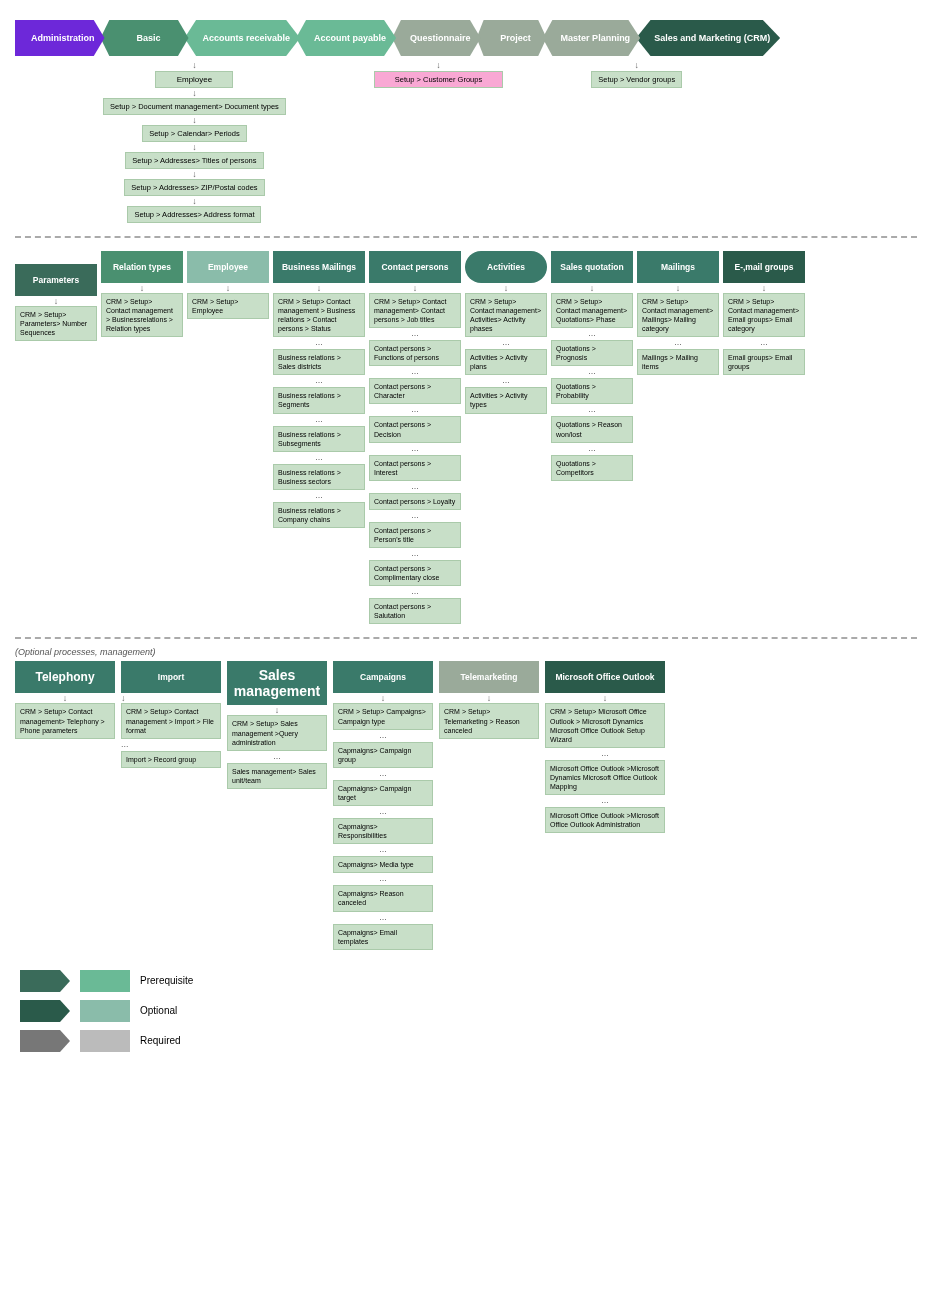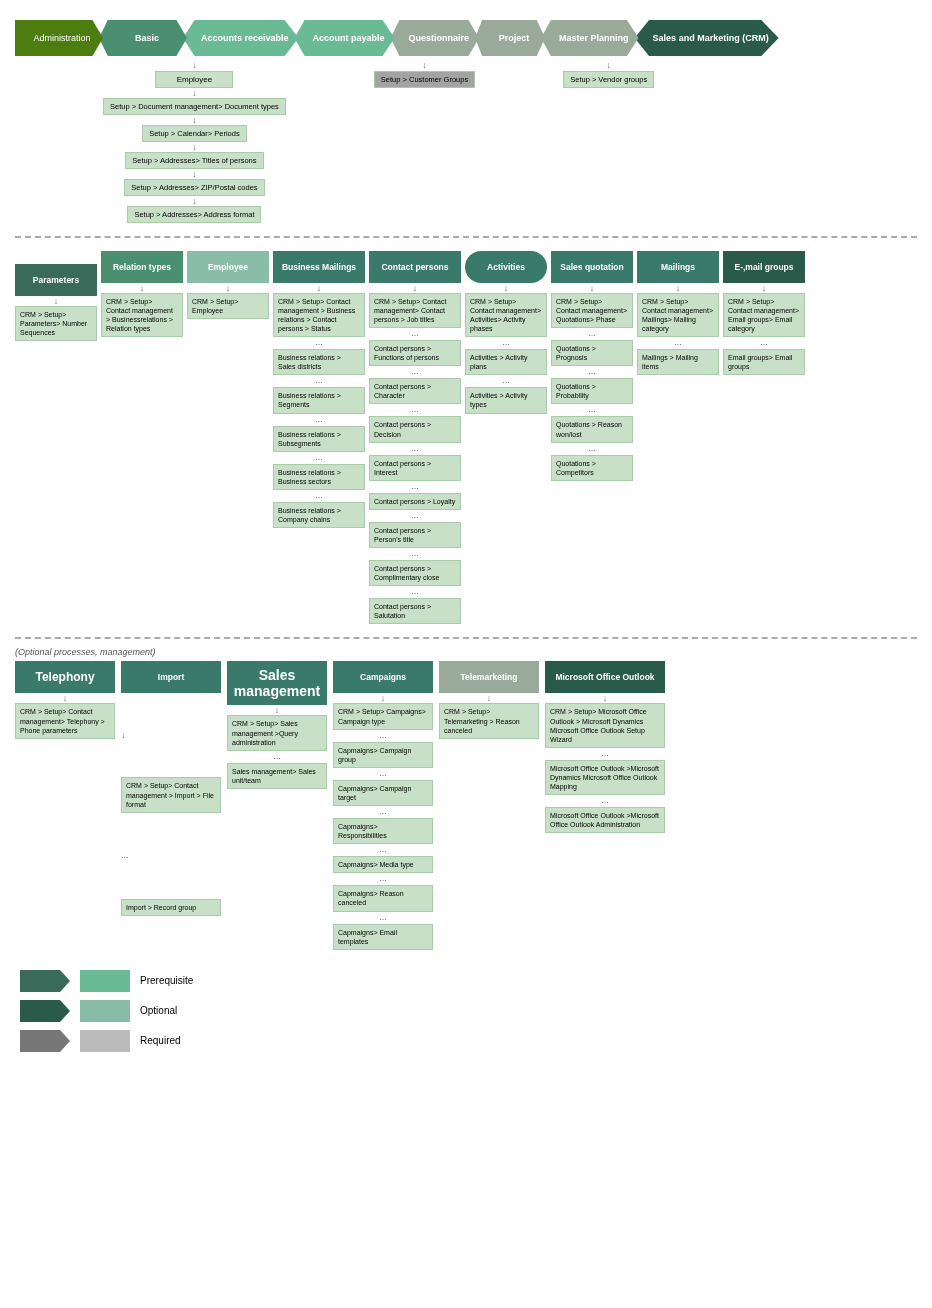--- a/index.html
+++ b/index.html
@@ -9,21 +9,21 @@
   </style>
 </head>
 <body>
 
 <div class="page">
 
   <div style="padding: 10px 5px 5px 5px;">
 
     <div style="display:flex; gap:0; align-items:center; flex-wrap:nowrap;">
 
-      <div style="background:#4d7c0f;color:#fff;font-size:9px;font-weight:normal;text-align:center;padding:8px 10px 8px 16px;min-height:36px;display:flex;align-items:center;justify-content:center;position:relative;clip-path:polygon(0% 0%, 88% 0%, 100% 50%, 88% 100%, 0% 100%);min-width:88px;margin-right:-4px;z-index:9;">
+      <div style="background:#6d28d9;color:#fff;font-size:9px;font-weight:bold;text-align:center;padding:8px 10px 8px 16px;min-height:36px;display:flex;align-items:center;justify-content:center;position:relative;clip-path:polygon(0% 0%, 88% 0%, 100% 50%, 88% 100%, 0% 100%);min-width:88px;margin-right:-4px;z-index:9;">
         <span>Administration</span>
       </div>
 
       <div style="background:#4a9070;color:#fff;font-size:9px;font-weight:bold;text-align:center;padding:8px 10px 8px 18px;min-height:36px;display:flex;align-items:center;justify-content:center;clip-path:polygon(10% 0%, 88% 0%, 100% 50%, 88% 100%, 10% 100%, 0% 50%);min-width:88px;margin-right:-4px;z-index:8;">
         <span>Basic</span>
       </div>
 
       <div style="background:#6aba96;color:#fff;font-size:9px;font-weight:bold;text-align:center;padding:8px 10px 8px 18px;min-height:36px;display:flex;align-items:center;justify-content:center;clip-path:polygon(10% 0%, 88% 0%, 100% 50%, 88% 100%, 10% 100%, 0% 50%);min-width:88px;margin-right:-4px;z-index:7;">
         <span>Accounts receivable</span>
       </div>
@@ -75,21 +75,21 @@
         <div style="font-size:9px;color:#666;">↓</div>
         <div style="background:#c8dfc8;border:1px solid #aacaaa;padding:3px 6px;font-size:7.5px;text-align:center;min-width:78px;">
           <span>Setup &gt; Addresses&gt; Address format</span>
         </div>
       </div>
 
       <div style="min-width:88px;"></div>
 
       <div style="display:flex; flex-direction:column; align-items:center; min-width:88px;">
         <div style="font-size:9px;color:#666;line-height:1.2;">↓</div>
-        <div style="background:#a3a3a3;border:1px solid #aacaaa;padding:3px 6px;font-size:7.5px;text-align:center;min-width:78px;">
+        <div style="background:#f9a8d4;border:1px solid #aacaaa;padding:3px 20px;font-size:7.5px;text-align:center;min-width:78px;">
           <span>Setup &gt; Customer Groups</span>
         </div>
       </div>
 
       <div style="min-width:88px;"></div>
 
       <div style="display:flex; flex-direction:column; align-items:center; min-width:88px;">
         <div style="font-size:9px;color:#666;line-height:1.2;">↓</div>
         <div style="background:#c8dfc8;border:1px solid #aacaaa;padding:3px 6px;font-size:7.5px;text-align:center;min-width:78px;">
           <span>Setup &gt; Vendor groups</span>
@@ -292,21 +292,21 @@
       <div style="display:flex;flex-direction:column;align-items:center;min-width:100px;max-width:100px;">
         <div style="background:#3a7a6a;color:#fff;font-size:12px;font-weight:bold;text-align:center;padding:6px 4px;width:100%;min-height:32px;display:flex;align-items:center;justify-content:center;">
           <span>Telephony</span>
         </div>
         <div style="font-size:9px;color:#666;">↓</div>
         <div style="background:#c8dfc8;border:1px solid #aacaaa;padding:3px 4px;font-size:7px;line-height:1.3;width:100%;">
           <span>CRM &gt; Setup&gt; Contact management&gt; Telephony &gt; Phone parameters</span>
         </div>
       </div>
 
-      <div style="display:flex;flex-direction:column;align-items:flex-start;min-width:100px;max-width:100px;gap:37px;">
+      <div style="display:flex;flex-direction:column;align-items:flex-start;min-width:100px;max-width:100px;">
         <div style="background:#3a7a6a;color:#fff;font-size:8.5px;font-weight:bold;text-align:center;padding:6px 4px;width:100%;min-height:32px;display:flex;align-items:center;justify-content:center;">
           <span>Import</span>
         </div>
         <div style="font-size:9px;color:#666;">↓</div>
         <div style="background:#c8dfc8;border:1px solid #aacaaa;padding:3px 4px;font-size:7px;line-height:1.3;width:100%;">
           <span>CRM &gt; Setup&gt; Contact management &gt; Import &gt; File format</span>
         </div>
         <div style="font-size:9px;color:#666;">...</div>
         <div style="background:#c8dfc8;border:1px solid #aacaaa;padding:3px 4px;font-size:7px;line-height:1.3;width:100%;margin-top:2px;">
           <span>Import &gt; Record group</span>

